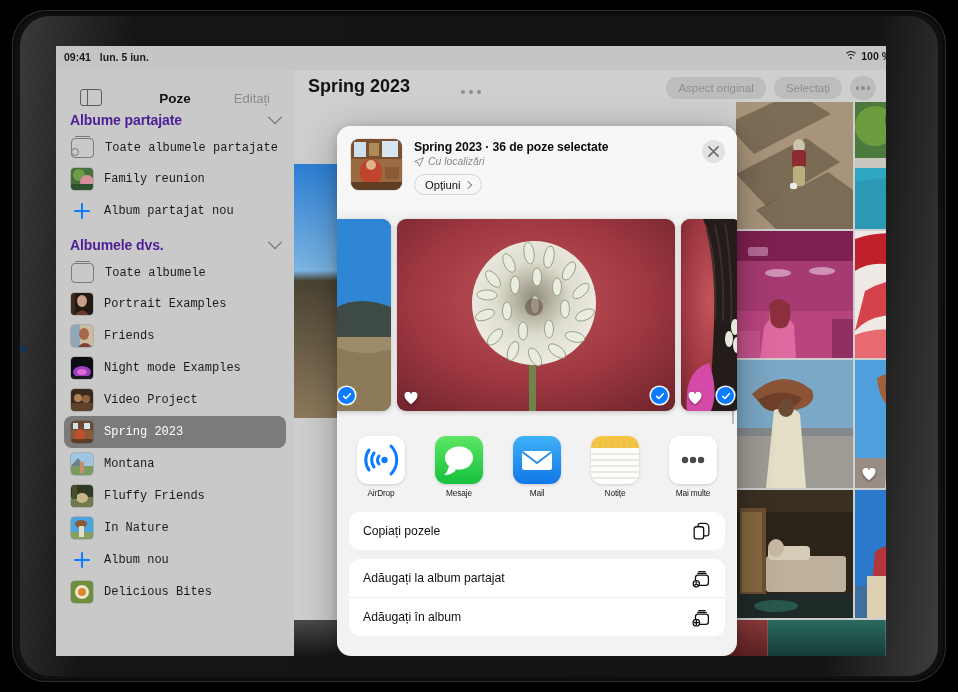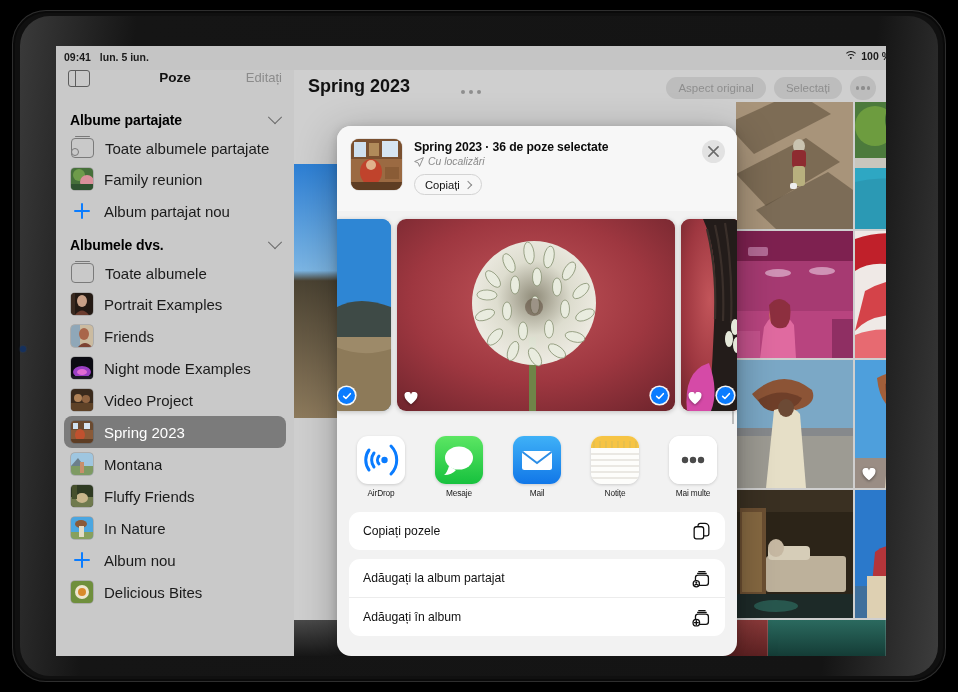--- a/index.html
+++ b/index.html
@@ -37,34 +37,34 @@
                background:#1b1b1b;border-radius:0 1px 1px 0;}
   .batt i{position:absolute;left:1px;top:1px;bottom:1px;width:14.6px;background:#1b1b1b;border-radius:1.4px;}
 
   
   .handle{position:absolute;left:50%;top:44px;transform:translateX(-50%);
           display:flex;gap:4px;z-index:38;}
   .handle span{width:4px;height:4px;border-radius:50%;background:#8e8e8e;}
 
   
   .sidebar{position:absolute;left:0;top:24px;width:238px;bottom:0;background:#c9c9c9;z-index:20;}
-  .sb-nav{height:36px;display:flex;align-items:flex-start;padding:0 12px;position:relative;}
+  .sb-nav{height:36px;display:flex;align-items:flex-end;padding:0 24px;position:relative;}
   .sb-toggle{width:20px;height:15px;border:1.4px solid #5d5d5d;border-radius:3px;position:relative;}
   .sb-toggle::after{content:"";position:absolute;left:5.5px;top:-0.5px;bottom:-0.5px;width:1.4px;background:#5d5d5d;}
   .sb-title{position:absolute;left:0;right:0;text-align:center;font-size:13.5px;font-weight:700;color:#111;}
   .sb-edit{margin-left:auto;font-size:13px;color:#8b8b8b;position:relative;z-index:2;}
 
   .sb-scroll{position:absolute;left:0;right:0;top:36px;bottom:0;overflow:hidden;}
   .sec-head{display:flex;align-items:center;padding:6px 14px 5px 14px;}
-  .sec-head .t{font-size:14px;font-weight:700;color:#000000;letter-spacing:-.1px;}
+  .sec-head .t{font-size:14px;font-weight:700;color:#4c1d95;letter-spacing:-.1px;}
   .chev{margin-left:auto;width:9px;height:9px;border-right:1.7px solid #6a6a6a;border-bottom:1.7px solid #6a6a6a;
         transform:rotate(45deg) translate(-2px,-2px);}
   .row{display:flex;align-items:center;gap:11px;margin:0 8px;padding:5px 7px;border-radius:8px;}
   .row.sel{background:#7b7b7b;}
-  .row .lbl{font-size:15px;color:#1b1b1b;white-space:nowrap;overflow:hidden;text-overflow:ellipsis;}
+  .row .lbl{font-size:12px;color:#1b1b1b;white-space:nowrap;overflow:hidden;text-overflow:ellipsis;font-family:Liberation Mono, monospace;}
   .row.sel .lbl{color:#fff;}
   .thumb{width:22px;height:22px;border-radius:4px;flex:none;background:#9a9a9a;
          box-shadow:0 0 0 .8px rgba(0,0,0,.18);overflow:hidden;}
   .ic-albums{width:21px;height:18px;border:1.5px solid #7a7a7a;border-radius:4px;flex:none;position:relative;}
   .ic-albums::before{content:"";position:absolute;left:3px;right:3px;top:-3.5px;height:1.5px;background:#7a7a7a;border-radius:1px;}
   .ic-shared{width:21px;height:18px;border:1.5px solid #7a7a7a;border-radius:4px;flex:none;position:relative;}
   .ic-shared::before{content:"";position:absolute;left:3px;right:3px;top:-3.5px;height:1.5px;background:#7a7a7a;border-radius:1px;}
   .ic-shared::after{content:"";position:absolute;left:-1px;bottom:1.5px;width:6px;height:6px;border-radius:50%;
                     border:1.5px solid #7a7a7a;background:#c9c9c9;}
   .ic-plus{width:22px;height:22px;flex:none;position:relative;}
@@ -532,21 +532,21 @@
       </div>
       <div class="sh-meta">
         <div class="sh-title">Spring 2023 · 36 de poze selectate</div>
         <div class="sh-sub">
           <svg class="loc-ic" viewBox="0 0 16 16">
             <path d="M15 1 L1 7.2 L6.6 9.4 L8.8 15Z" fill="none" stroke="#8a8a8a" stroke-width="1.5" stroke-linejoin="round"></path>
           </svg>
           <span>Cu localizări</span>
         </div>
         <div class="opt-btn">
-          <span>Copiați</span>
+          <span>Opțiuni</span>
           <span class="c"></span>
         </div>
       </div>
       <div class="close-btn">
         <svg viewBox="0 0 12 12">
           <path d="M1 1 L11 11 M11 1 L1 11" stroke="#6b6b6b" stroke-width="1.7" stroke-linecap="round"></path>
         </svg>
       </div>
     </div>
 

